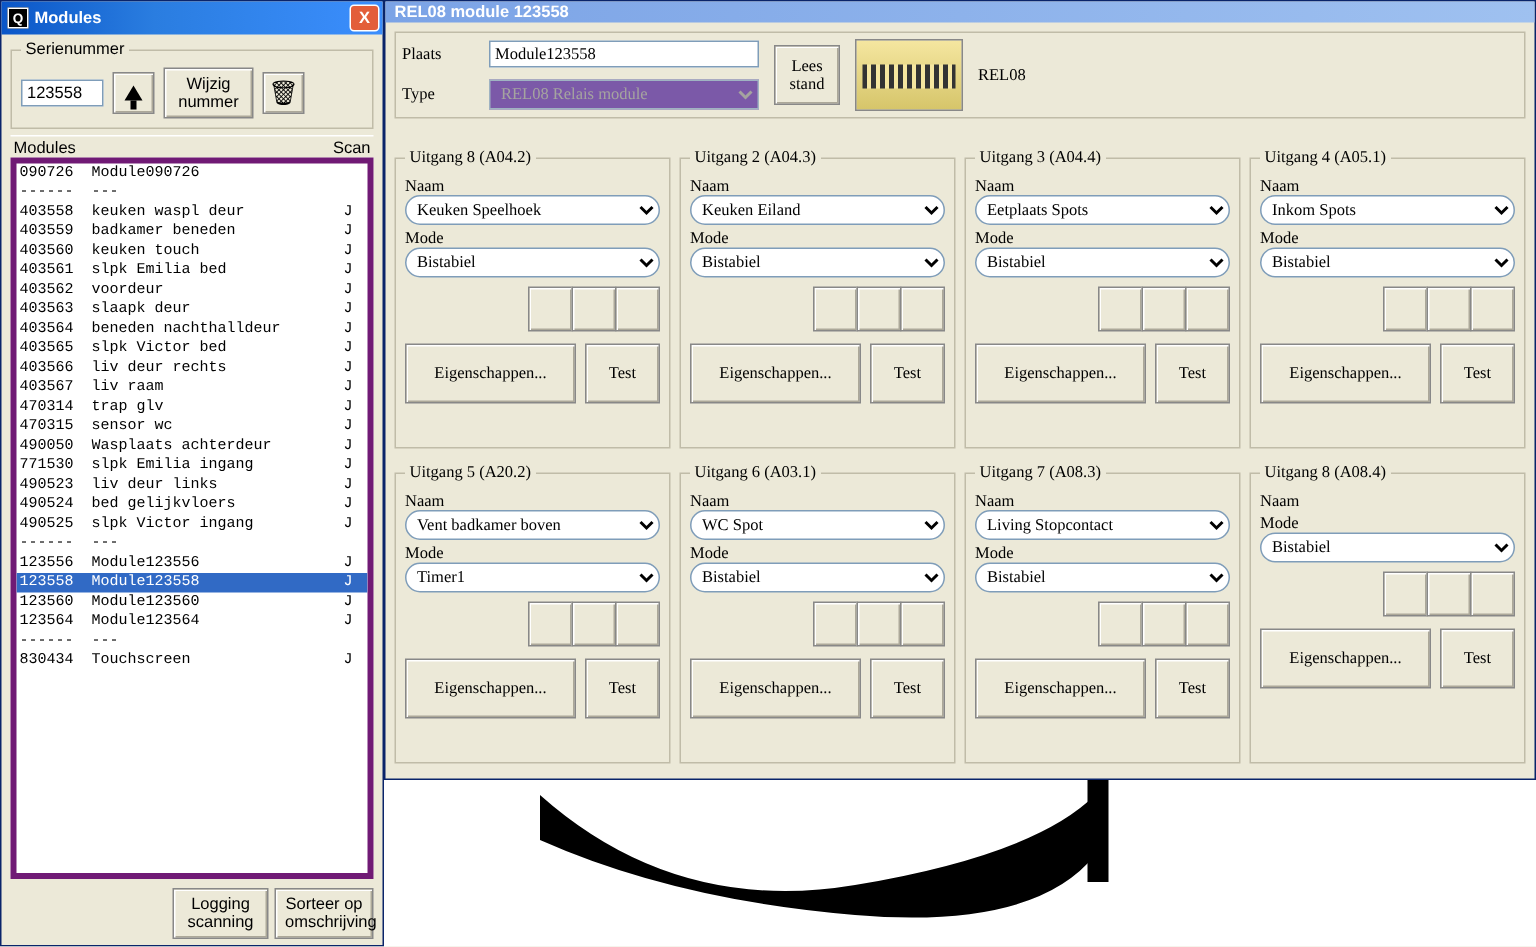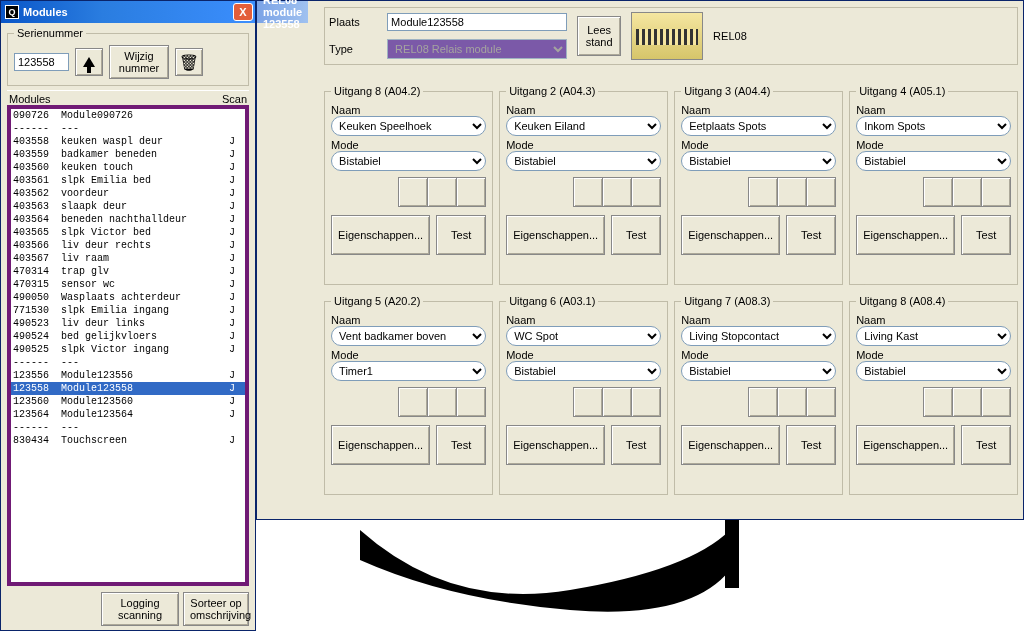--- a/index.html
+++ b/index.html
@@ -142,34 +142,35 @@
   }
 
   
   .detail-window {
     position: absolute;
     left: 256px; top: 0;
     width: 768px; height: 520px;
     border: 1px solid #0a246a;
     background: #ece9d8;
     display: flex;
-    flex-direction: row;
+    flex-direction: column;
   }
   .detail-titlebar {
     height: 22px;
     background: linear-gradient(to right, #7ba3e6, #9fc1f0);
     display: flex; align-items: center;
     padding: 0 6px;
     color: #fff; font-weight: bold;
   }
   .detail-body {
-    padding: 6px 16px;
+    padding: 6px 6px;
     display: flex;
     flex-direction: column;
     gap: 20px;
+    font-family: Liberation Serif, serif;
   }
   .top-row {
     display: flex;
     align-items: center;
     gap: 10px;
     padding: 4px 4px;
     border: 1px solid #c0bca8;
   }
   .top-labels {
     display: grid;
@@ -287,21 +288,21 @@
         <div class="module-row"><span class="c1">------</span><span class="c2">---</span><span class="c3"></span></div>
         <div class="module-row"><span class="c1">123556</span><span class="c2">Module123556</span><span class="c3">J</span></div>
         <div class="module-row selected"><span class="c1">123558</span><span class="c2">Module123558</span><span class="c3">J</span></div>
         <div class="module-row"><span class="c1">123560</span><span class="c2">Module123560</span><span class="c3">J</span></div>
         <div class="module-row"><span class="c1">123564</span><span class="c2">Module123564</span><span class="c3">J</span></div>
         <div class="module-row"><span class="c1">------</span><span class="c2">---</span><span class="c3"></span></div>
         <div class="module-row"><span class="c1">830434</span><span class="c2">Touchscreen</span><span class="c3">J</span></div>
       </div>
 
     <div class="bottom-buttons">
-      <button class="btn" style="white-space:pre-line;width:78px;height:34px">Logging
+      <button class="btn" style="white-space:pre-line;width:64px;height:34px">Logging
 scanning</button>
       <button class="btn" style="white-space:pre-line;width:66px;height:34px">Sorteer op
 omschrijving</button>
     </div>
   </div>
 </div>
 
 <div class="detail-window">
   <div class="detail-titlebar">
     <span>REL08 module 123558</span>
@@ -387,21 +388,21 @@
           <fieldset><legend>Uitgang 7 (A08.3)</legend><label>Naam</label><select><option>Living Stopcontact</option></select><label>Mode</label><select><option>Bistabiel</option></select><div class="icon-row">
               <div class="icon-box"></div>
               <div class="icon-box"></div>
               <div class="icon-box"></div>
             </div><div class="btn-row">
               <button class="btn btn-props">Eigenschappen...</button>
               <button class="btn btn-test">Test</button>
             </div></fieldset>
         </div>
         <div class="uitgang">
-          <fieldset><legend>Uitgang 8 (A08.4)</legend><label>Naam</label><select><option>Living Kast</option></select><label>Mode</label><select><option>Bistabiel</option></select><div class="icon-row">
+          <fieldset><legend>Uitgang 8 (A08.4)</legend><label>Naam</label><label>Mode</label><select><option>Bistabiel</option></select><div class="icon-row">
               <div class="icon-box"></div>
               <div class="icon-box"></div>
               <div class="icon-box"></div>
             </div><div class="btn-row">
               <button class="btn btn-props">Eigenschappen...</button>
               <button class="btn btn-test">Test</button>
             </div></fieldset>
         </div>
       </div>
   </div>

